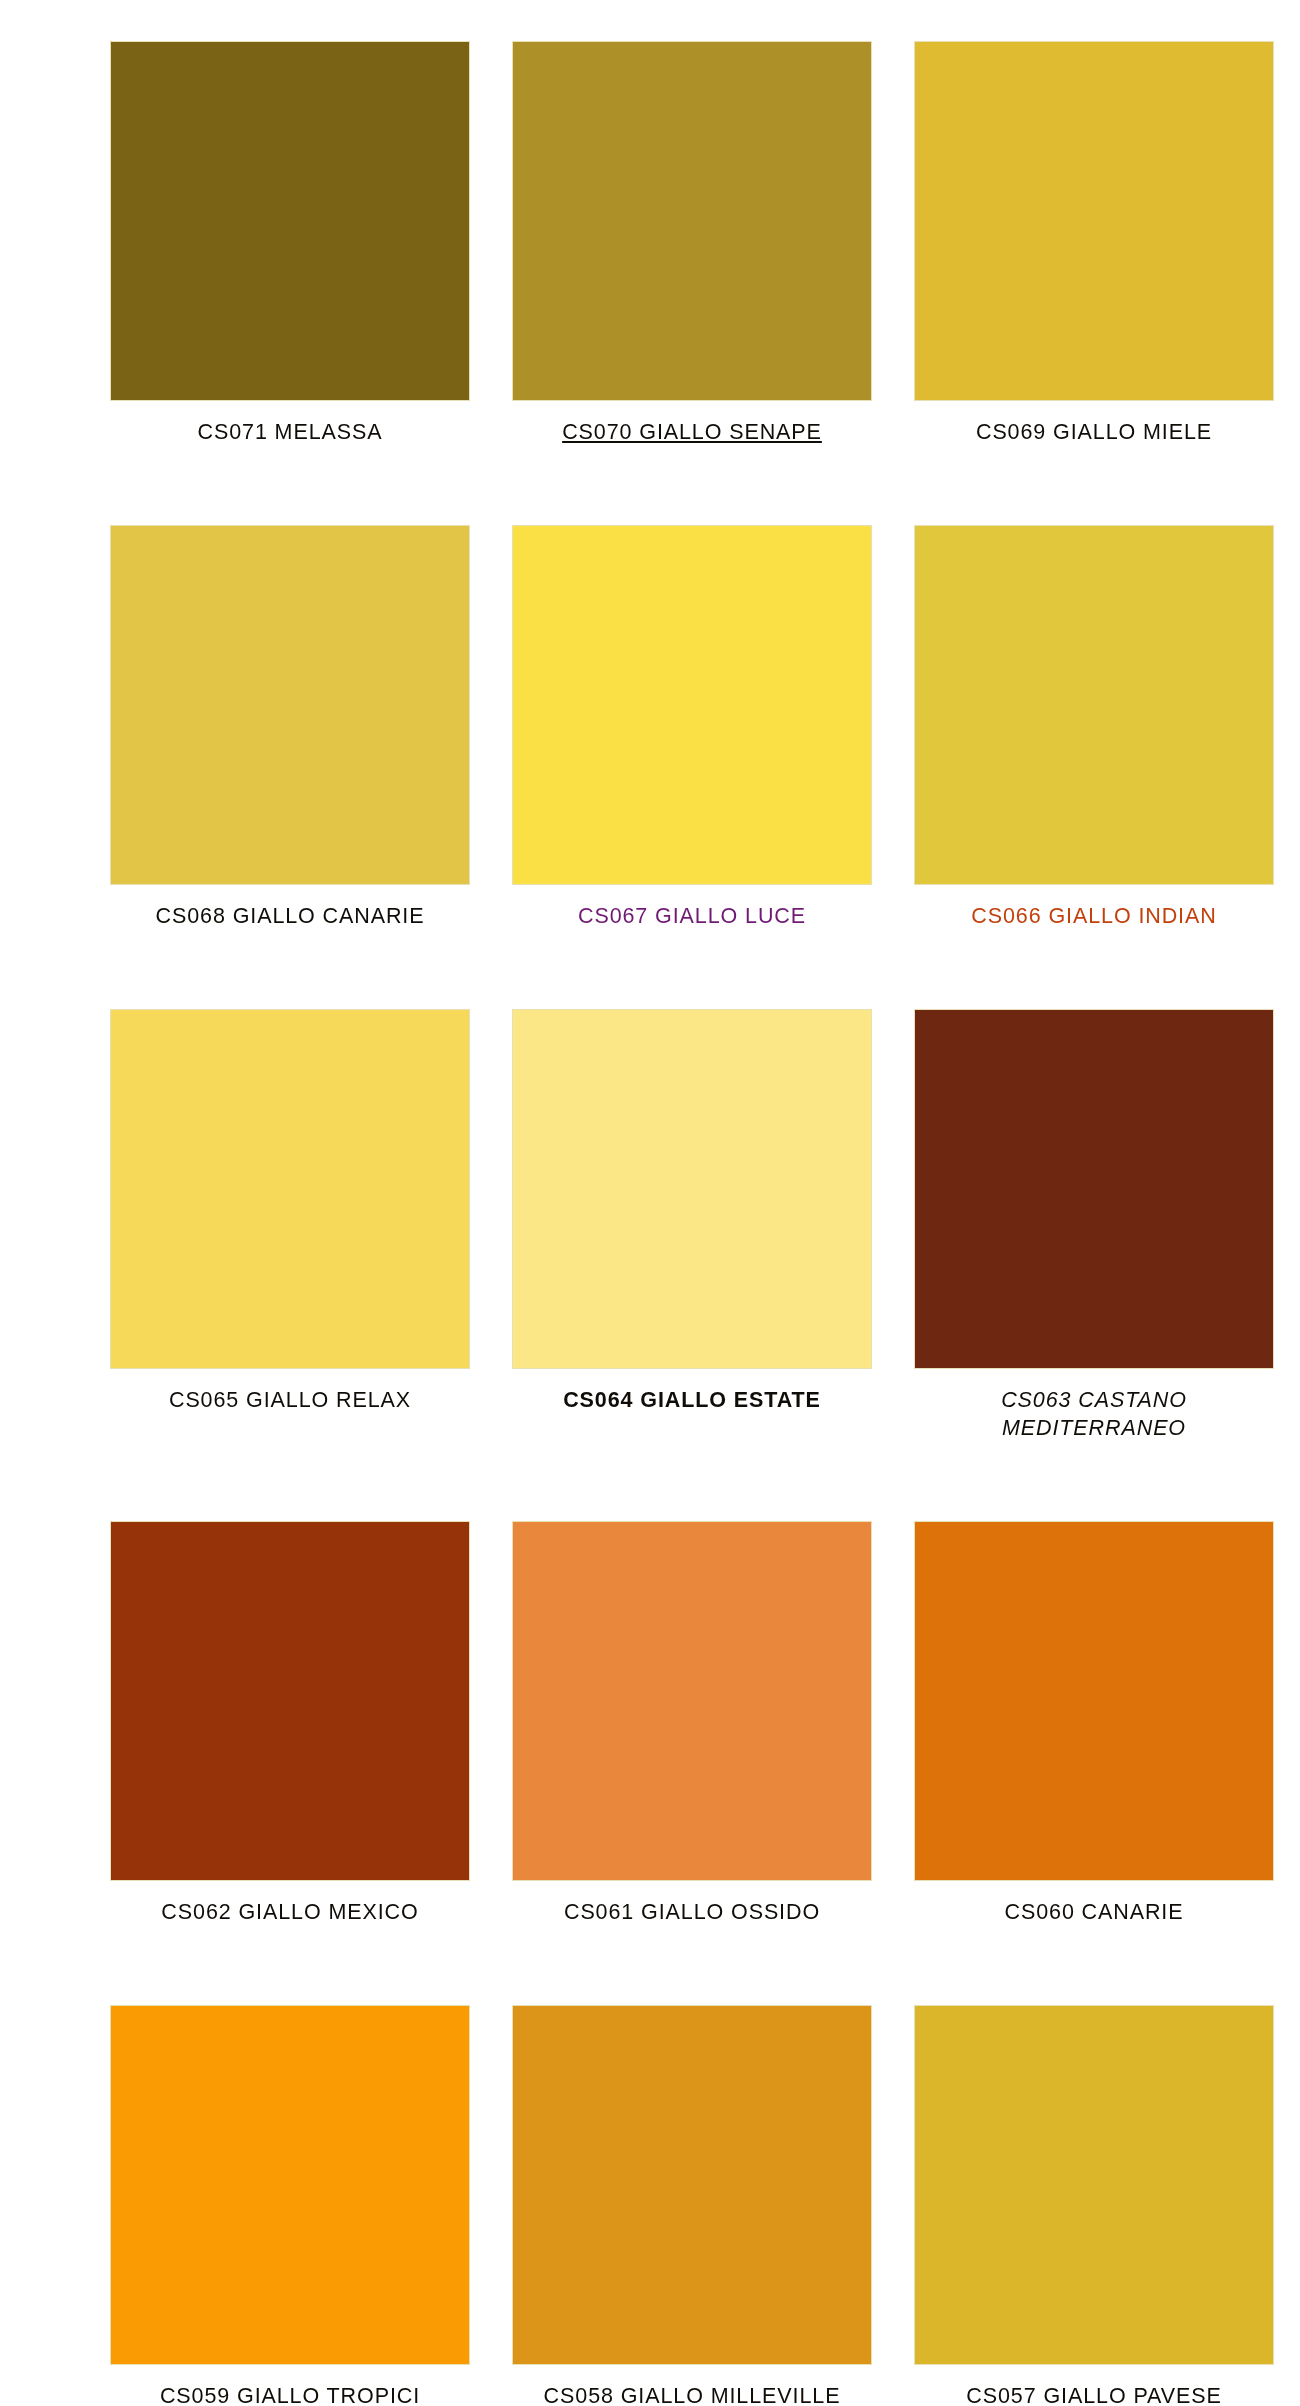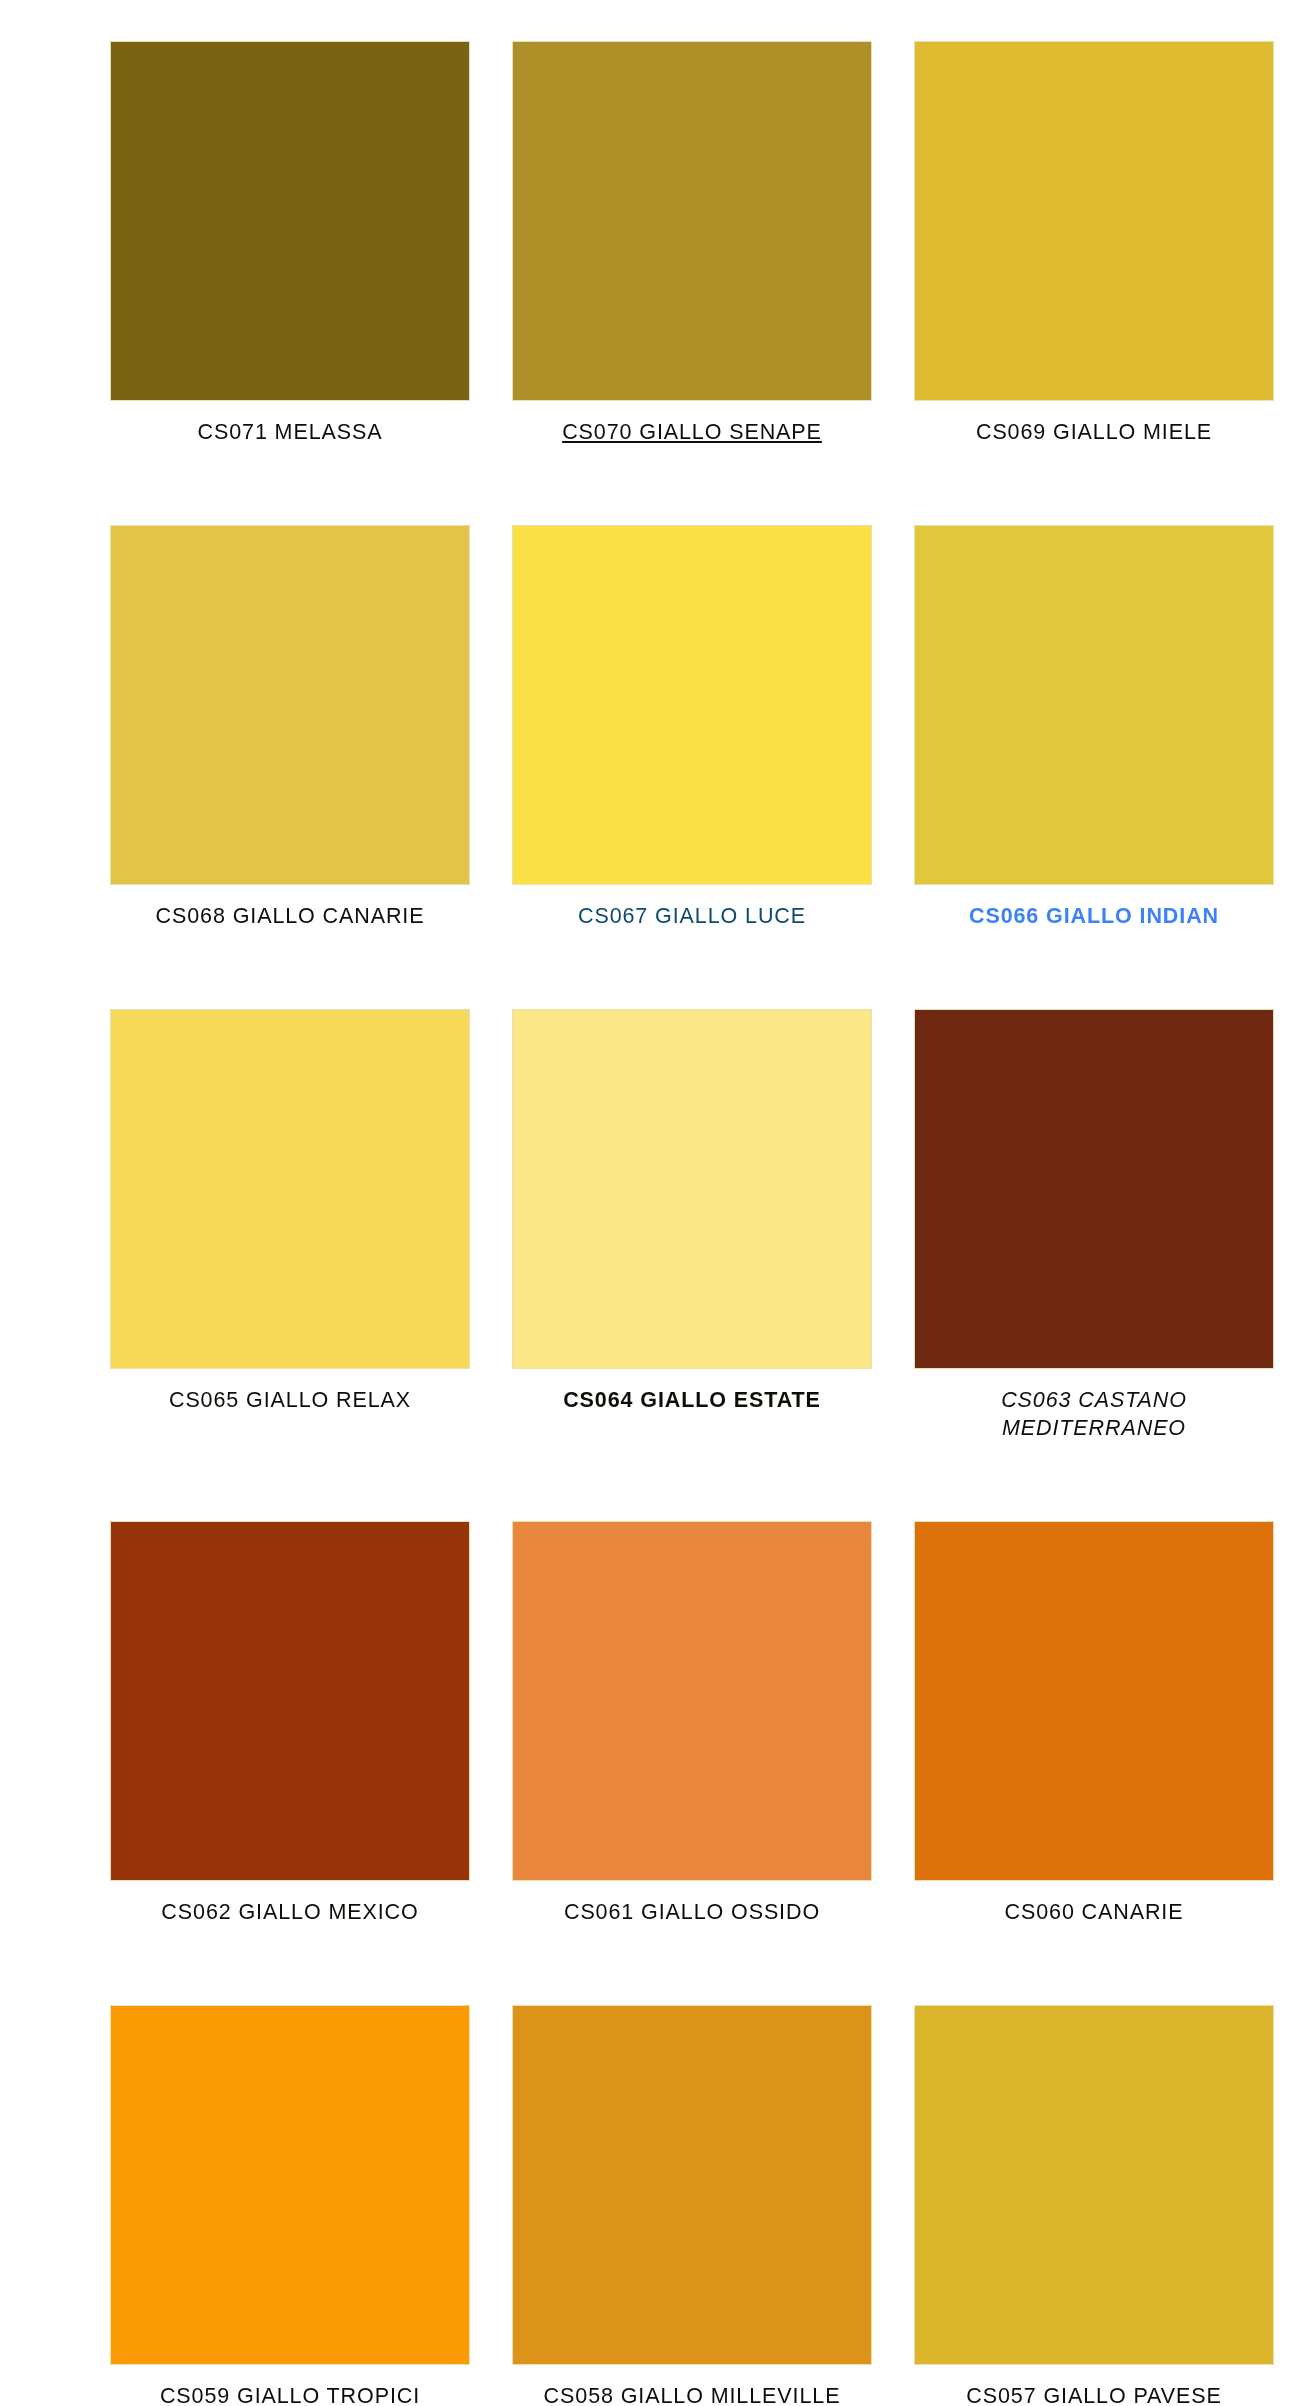--- a/index.html
+++ b/index.html
@@ -69,25 +69,25 @@
       <div class="swatch-cell">
         <div class="swatch-chip" style="background-color: rgb(222, 187, 48); border-color: rgb(233, 223, 180);"></div>
         <div class="swatch-label" style="color: rgb(16, 12, 8);">CS069 GIALLO MIELE</div>
       </div>
       <div class="swatch-cell">
         <div class="swatch-chip" style="background-color: rgb(226, 197, 71); border-color: rgb(233, 223, 180);"></div>
         <div class="swatch-label" style="color: rgb(16, 12, 8);">CS068 GIALLO CANARIE</div>
       </div>
       <div class="swatch-cell">
         <div class="swatch-chip" style="background-color: rgb(250, 223, 69); border-color: rgb(233, 223, 180);"></div>
-        <div class="swatch-label" style="color: #0c4a6e;">CS067 GIALLO LUCE</div>
+        <div class="swatch-label" style="color: #701a75;">CS067 GIALLO LUCE</div>
       </div>
       <div class="swatch-cell">
         <div class="swatch-chip" style="background-color: rgb(225, 199, 59); border-color: rgb(233, 223, 180);"></div>
-        <div class="swatch-label" style="color: #3b82f6; font-weight: bold;">CS066 GIALLO INDIAN</div>
+        <div class="swatch-label" style="color: #c2410c;">CS066 GIALLO INDIAN</div>
       </div>
       <div class="swatch-cell">
         <div class="swatch-chip" style="background-color: rgb(247, 217, 90); border-color: rgb(233, 223, 180);"></div>
         <div class="swatch-label" style="color: rgb(16, 12, 8);">CS065 GIALLO RELAX</div>
       </div>
       <div class="swatch-cell">
         <div class="swatch-chip" style="background-color: rgb(252, 231, 135); border-color: rgb(233, 223, 180);"></div>
         <div class="swatch-label" style="color: rgb(16, 12, 8); font-weight: bold;">CS064 GIALLO ESTATE</div>
       </div>
       <div class="swatch-cell">

